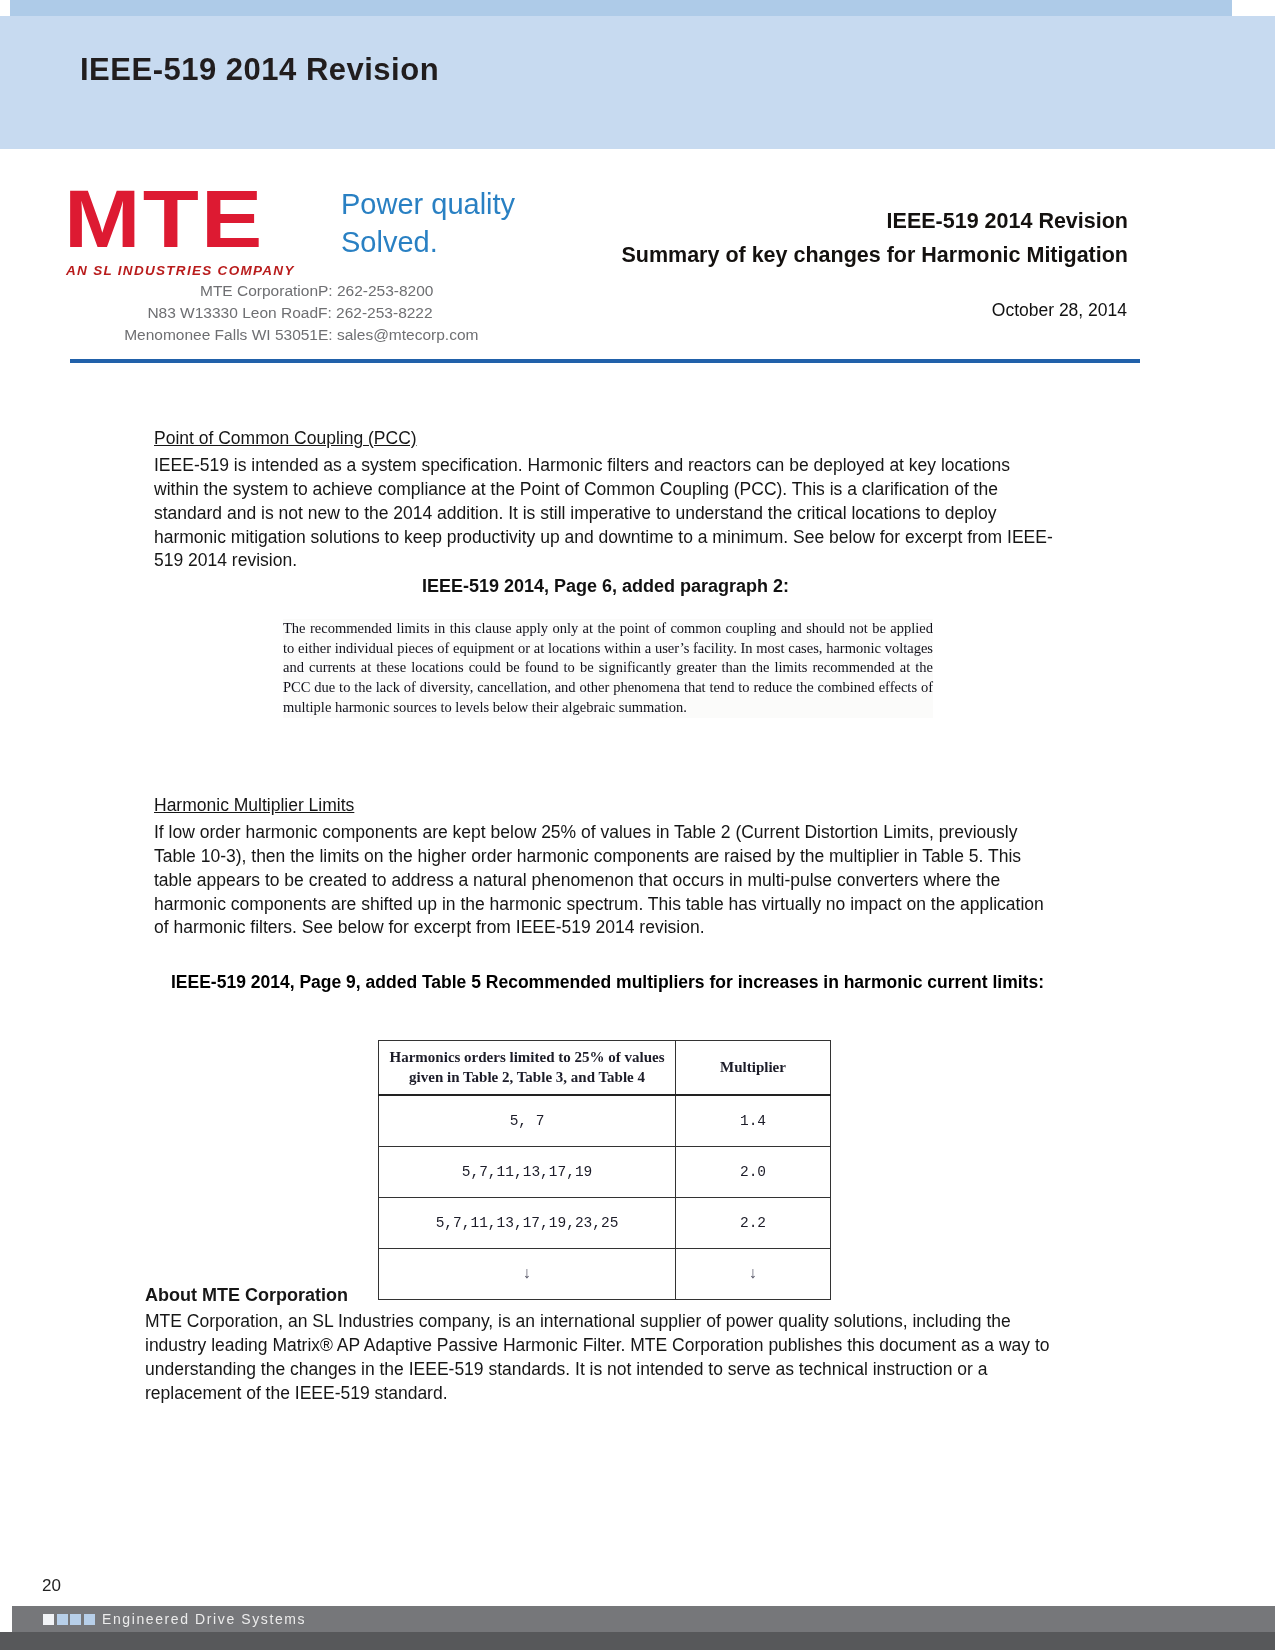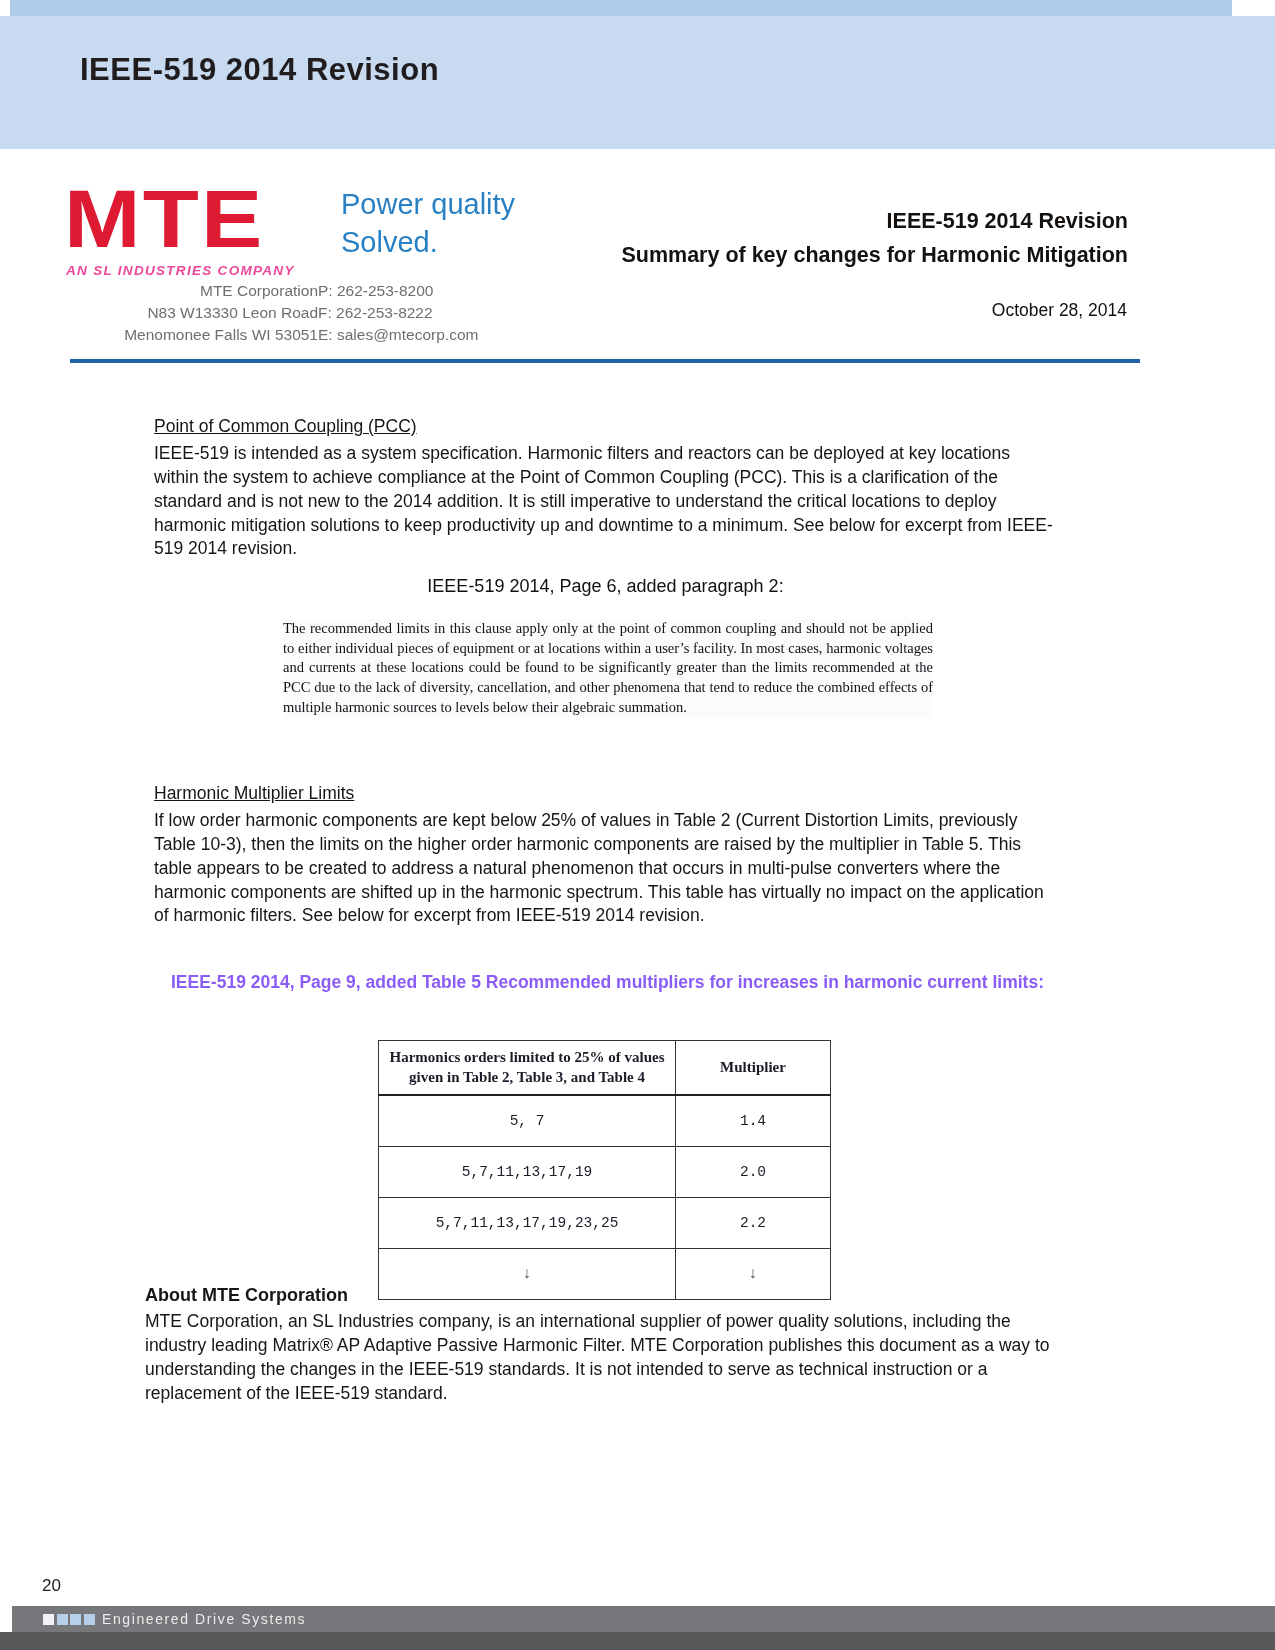--- a/index.html
+++ b/index.html
@@ -10,49 +10,49 @@
   .banner-strip{position:absolute;left:10px;top:0;width:1222px;height:16px;background:#aecbe8;}
   .banner{position:absolute;left:0;top:16px;width:1275px;height:133px;background:#c7daf0;}
   .banner-title{position:absolute;left:80px;top:36px;font-size:31px;font-weight:bold;
                 color:#211d1e;letter-spacing:.5px;}
 
   
   .logo-word{position:absolute;left:64px;top:178px;font-size:82px;line-height:1;
              font-weight:900;color:#dd1a32;letter-spacing:2px;
              transform:scaleX(1.12);transform-origin:left top;}
   .logo-sub{position:absolute;left:66px;top:263px;font-size:13.5px;font-weight:bold;
-            font-style:italic;letter-spacing:1.3px;color:#ec4899;white-space:nowrap;}
+            font-style:italic;letter-spacing:1.3px;color:#b91c1c;white-space:nowrap;}
   .slogan{position:absolute;left:341px;top:186px;font-size:29px;color:#2980c3;line-height:1.3;}
   .contact{position:absolute;left:118px;top:280px;display:flex;gap:0;
            color:#6e6f72;font-size:15.5px;line-height:1.42;}
   .contact .col-left{width:200px;text-align:right;}
   .contact .col-right{text-align:left;}
 
   .doc-title{position:absolute;right:147px;top:205px;text-align:right;font-weight:bold;
              font-size:21.5px;color:#14110f;line-height:1.58;white-space:nowrap;}
   .doc-date{position:absolute;right:148px;top:300px;font-size:17.5px;color:#111;}
   .divider{position:absolute;left:70px;top:359px;width:1070px;height:4px;background:#2161aa;}
 
   
   .section{position:absolute;font-size:17.5px;line-height:1.365;color:#161616;}
   .sec-pcc{left:154px;top:415px;width:903px;}
   .sec-mult{left:154px;top:782px;width:905px;}
   .sec-about{left:145px;top:1283px;width:915px;line-height:1.37;}
-  .sec-heading{text-decoration:underline;margin:0 0 3px 0;}
+  .sec-heading{text-decoration:underline;margin:12px 0 3px 0;}
   .sec-heading-bold{font-weight:bold;font-size:18px;margin:0 0 2px 0;}
   .sec-body{margin:0;}
 
   .excerpt-caption{position:absolute;left:154px;top:576px;width:903px;text-align:center;
-                   font-weight:normal;font-size:18px;color:#111;}
+                   font-weight:bold;font-size:18px;color:#111;}
   .excerpt{position:absolute;left:283px;top:619px;width:650px;background:#fbfbfa;
            font-family:"Liberation Serif",serif;font-size:14.5px;line-height:1.36;
            text-align:justify;color:#10101a;}
 
   .table-caption{position:absolute;left:160px;top:971px;width:895px;text-align:center;
-                 font-weight:bold;font-size:17.5px;line-height:1.35;color:#8b5cf6;}
+                 font-weight:bold;font-size:17.5px;line-height:1.35;color:#000000;}
 
   
   .limits-table{position:absolute;left:378px;top:1040px;width:453px;border-collapse:collapse;
                 font-family:"Liberation Serif",serif;color:#1c1c28;
                 border:1px solid #22c55e;}
   .limits-table th,.limits-table td{border:1.5px solid #333333;text-align:center;}
   .limits-table th{font-size:15px;font-weight:bold;line-height:1.3;padding:7px 10px;}
   .limits-table th:first-child{width:300px;}
   .limits-table th:last-child{width:150px;}
   .limits-table td{font-size:14.5px;padding:14px 6px;height:22px;font-family:Liberation Mono, monospace;}

